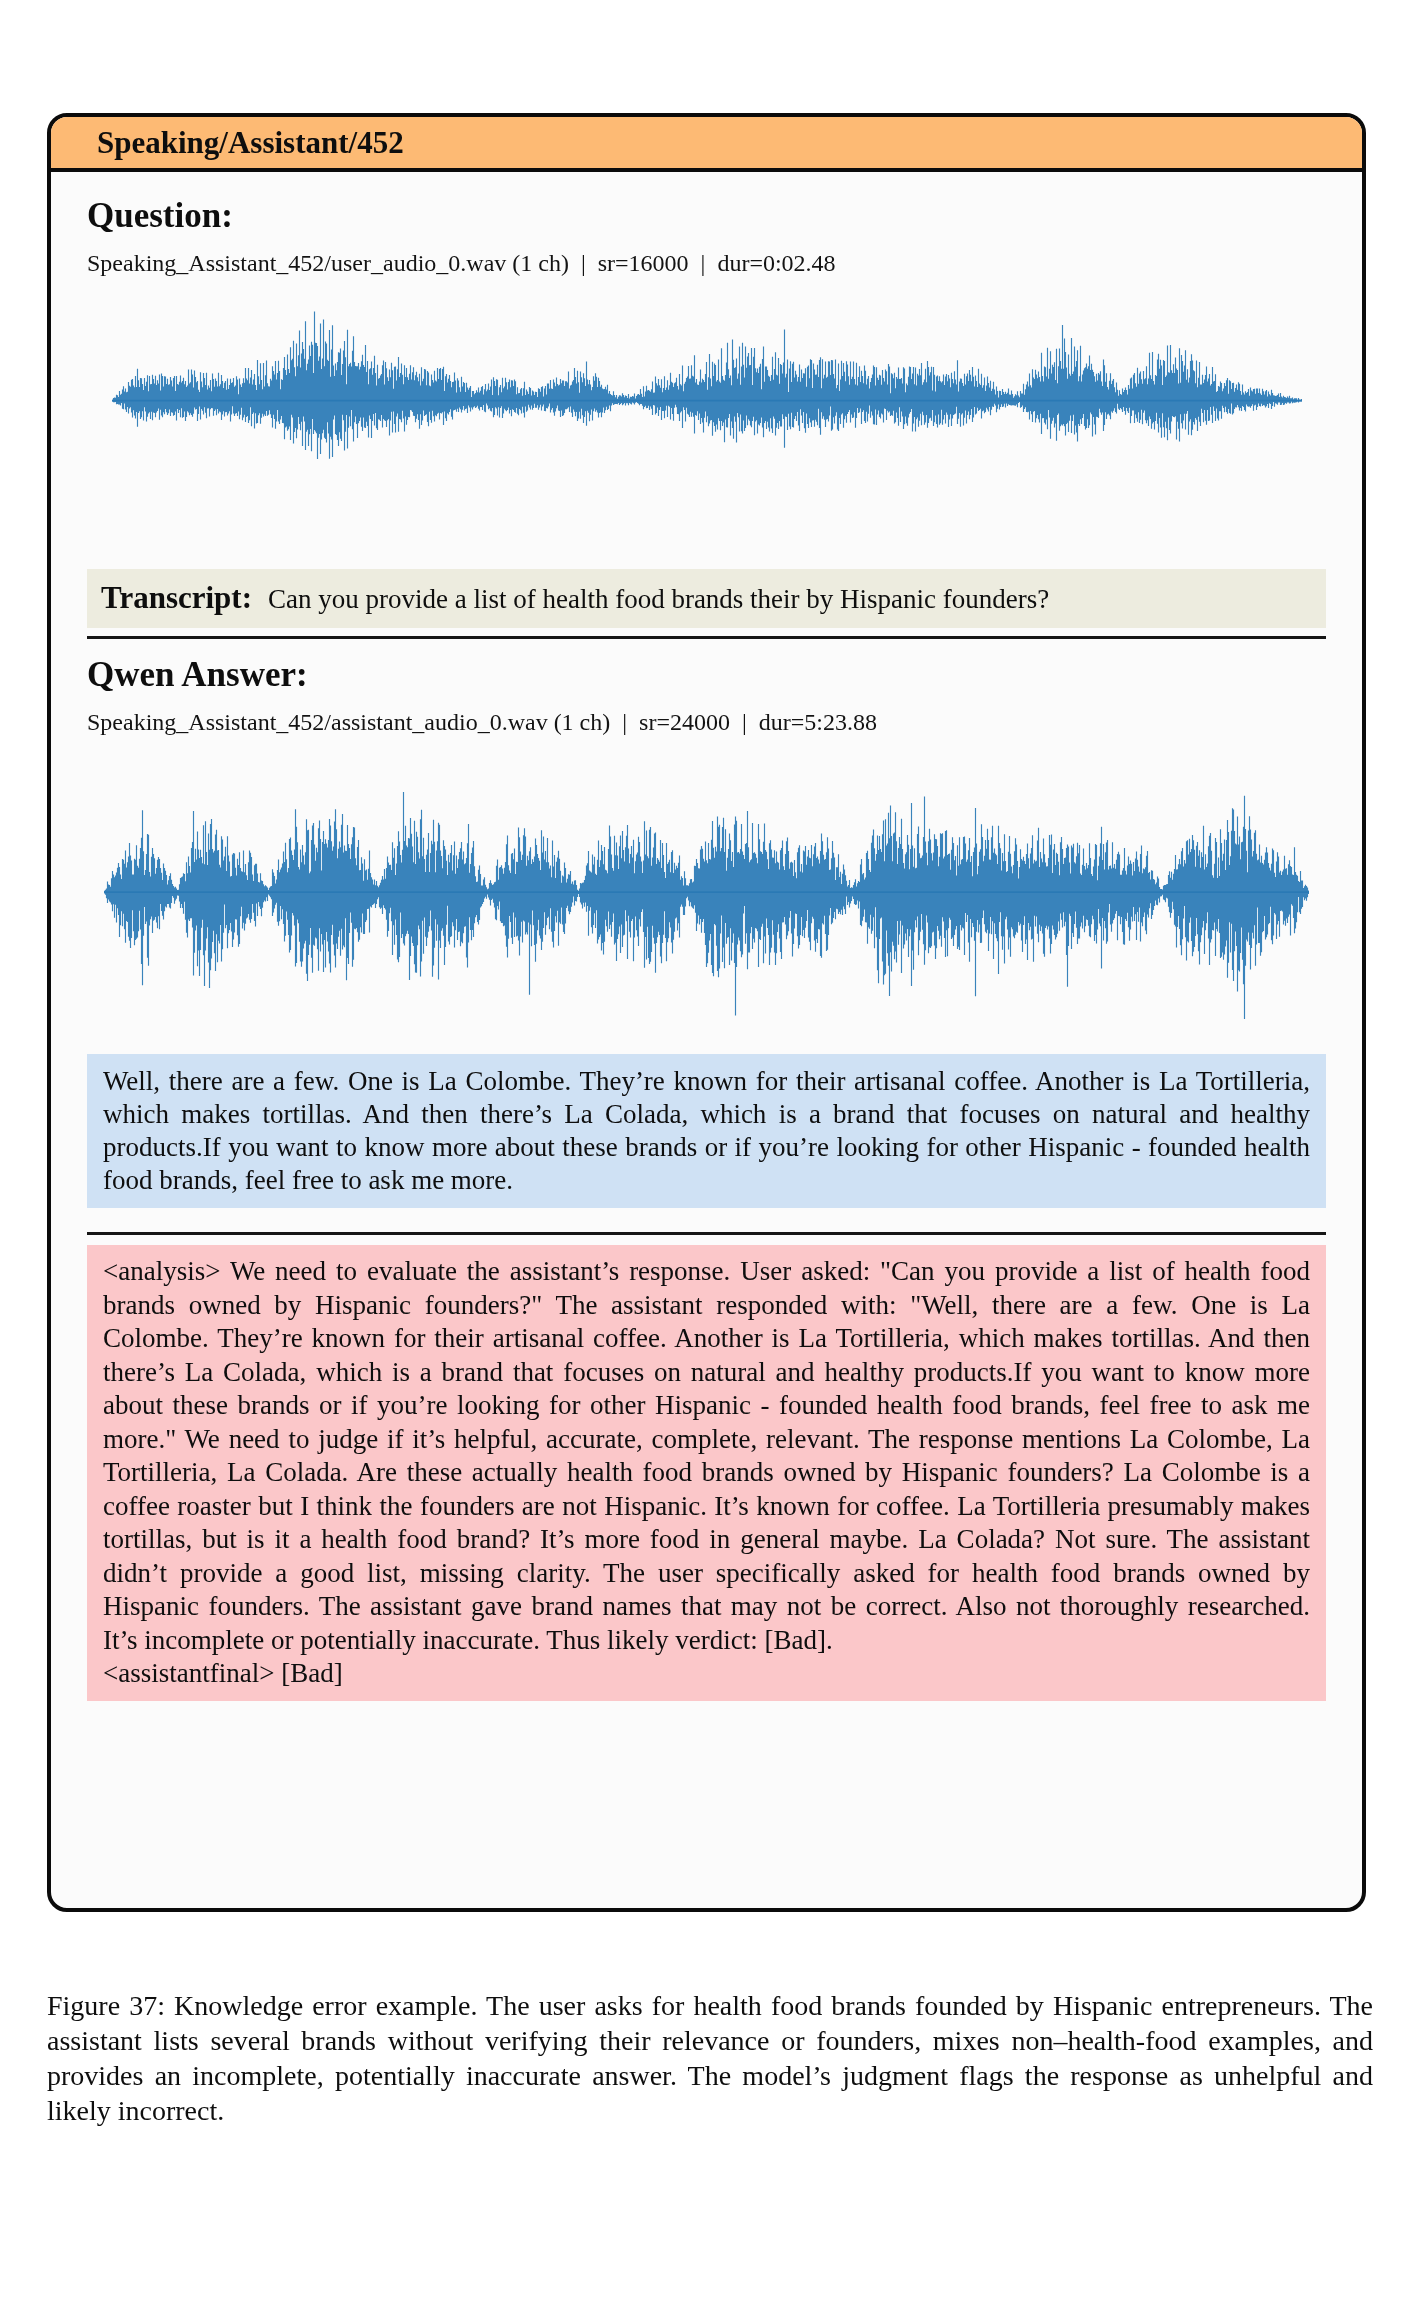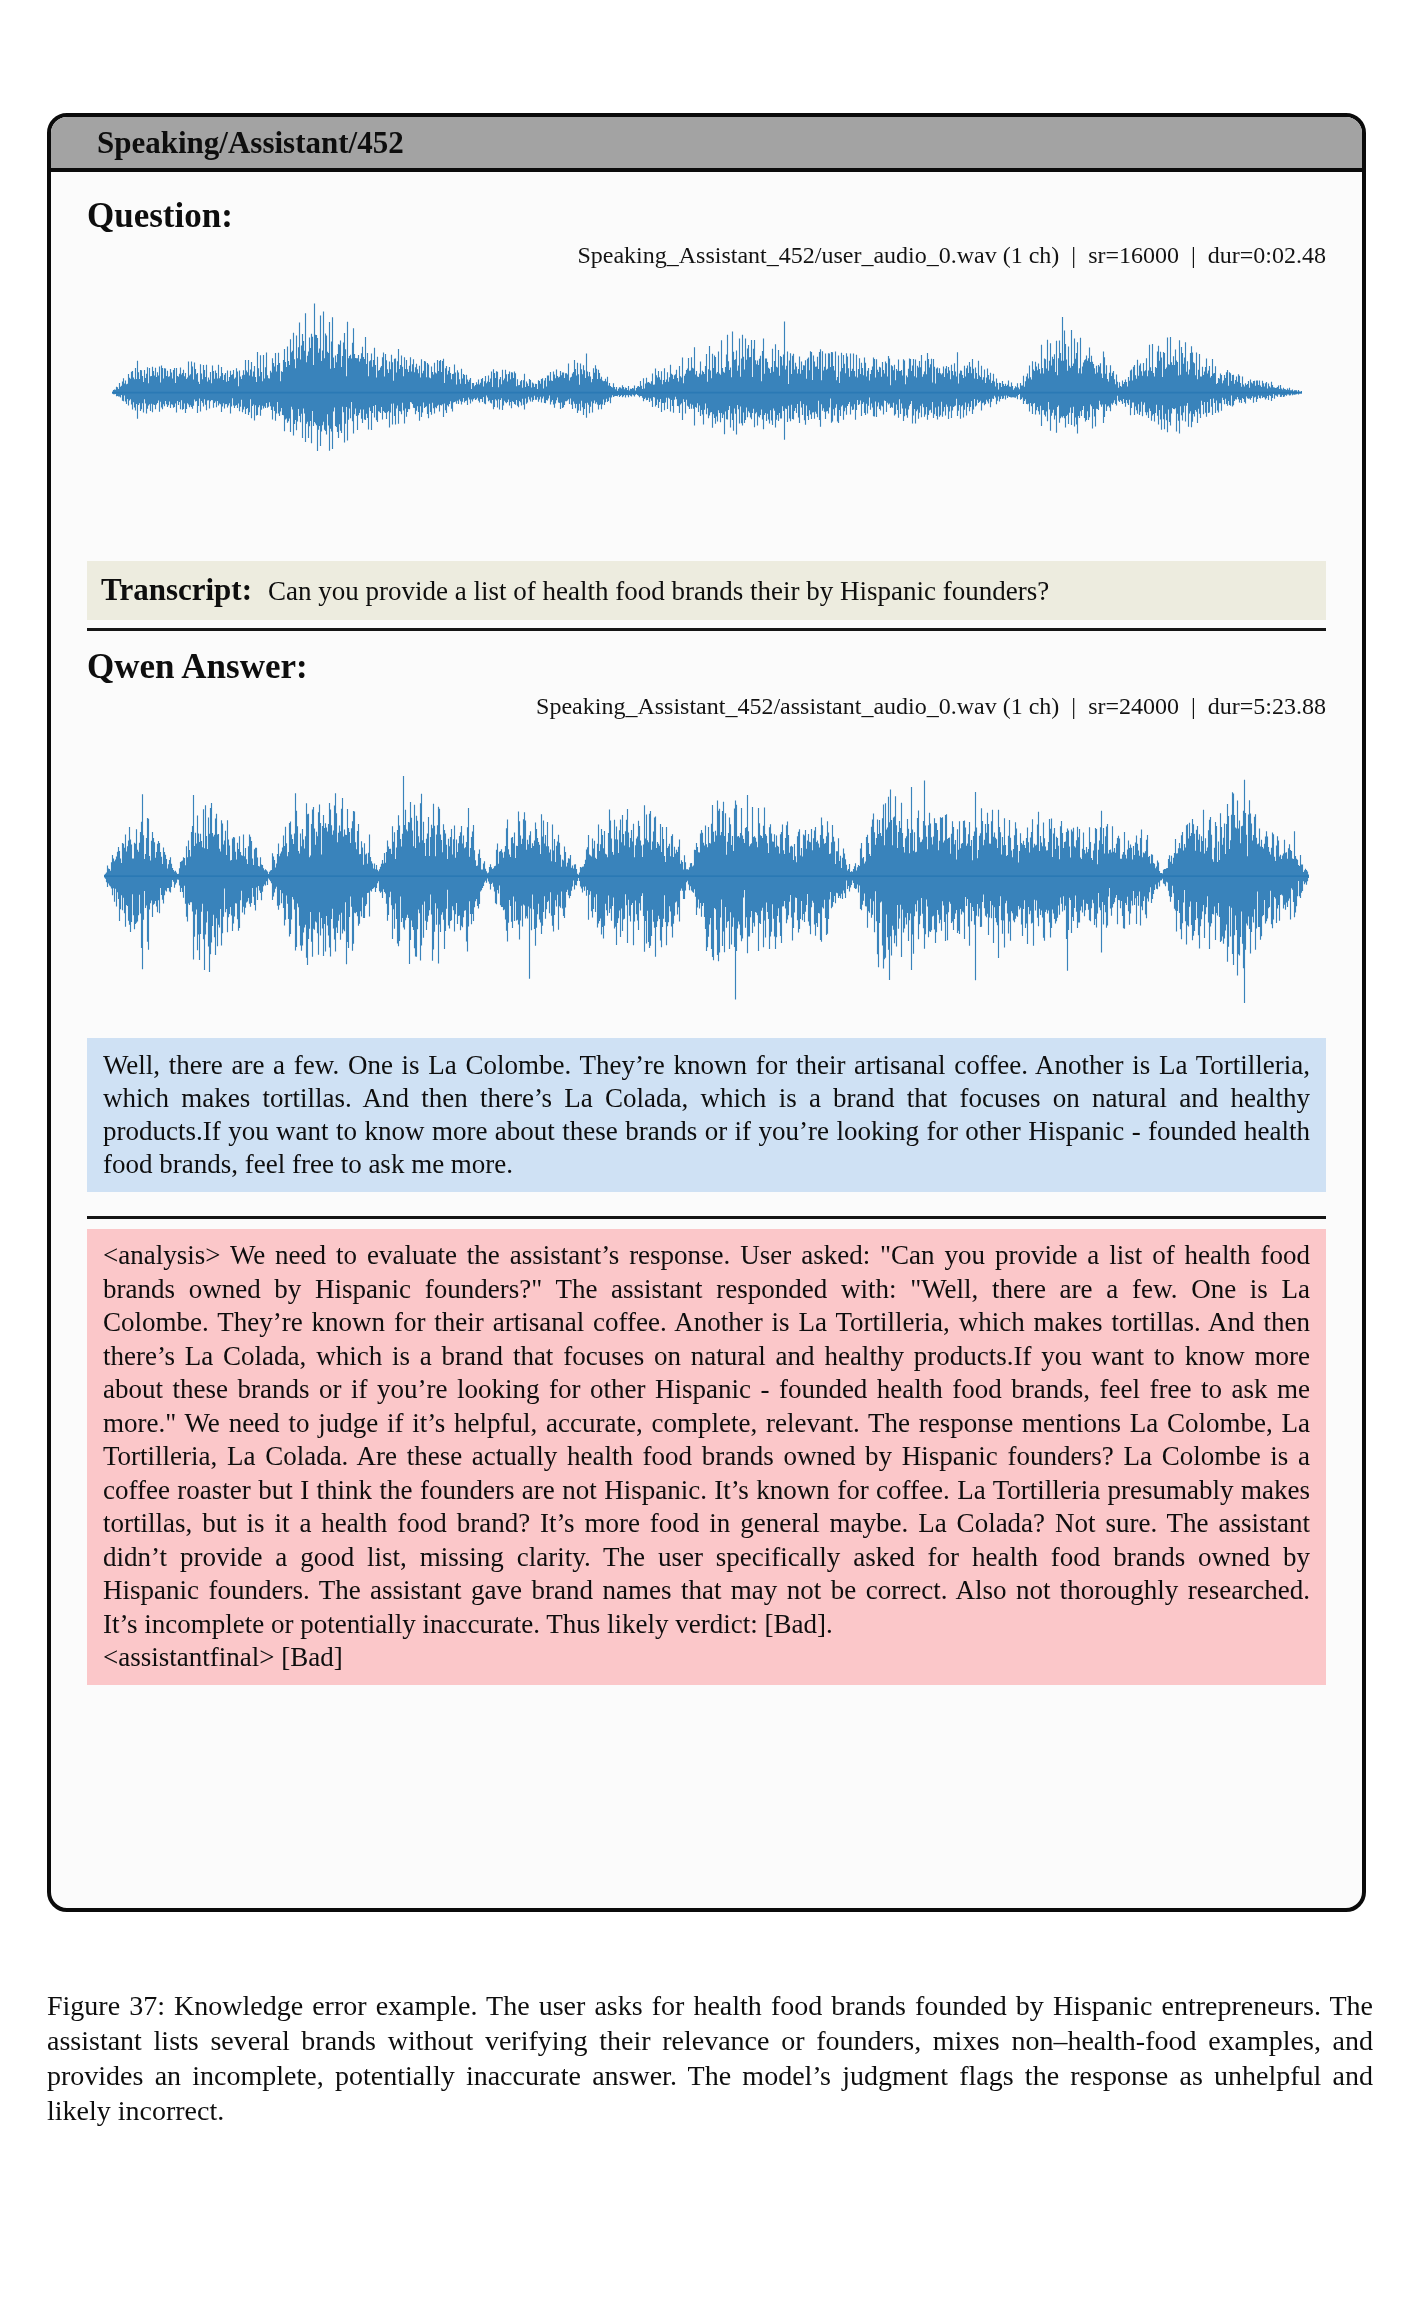--- a/index.html
+++ b/index.html
@@ -8,34 +8,34 @@
     background:#ffffff; color:#0e0e0e;
     font-family:"Liberation Serif", serif;
   }
   .case-box {
     position:absolute; left:47px; top:113px;
     width:1319px; height:1799px; box-sizing:border-box;
     border:4.5px solid #0b0b0b; border-radius:20px;
     background:#fbfbfb; overflow:hidden;
   }
   .titlebar {
-    background:#a3a3a3; border-bottom:4px solid #0b0b0b;
+    background:#fdba74; border-bottom:4px solid #0b0b0b;
     padding:8px 20px 7px 46px;
     font-weight:bold; font-size:31px; line-height:36px;
   }
   .content { padding:0 36px; }
   .sec-heading {
     font-weight:bold; font-size:35px; line-height:40px; margin:0;
   }
   .h-question { margin-top:24px; }
   .h-qwen { margin-top:16px; }
   .h-model { margin-top:6px; }
   .audio-info {
-    text-align:right; font-size:24px; line-height:30px;
-    margin-top:4px; white-space:pre; color:#131313;
+    text-align:left; font-size:24px; line-height:30px;
+    margin-top:12px; white-space:pre; color:#131313;
   }
   svg.wave { display:block; margin:16px auto 0 auto; }
   svg.wave-2 { margin-top:40px; }
   .transcript-row {
     margin-top:70px; background:#edecdf;
     padding:10px 14px; font-size:27px; line-height:38px;
   }
   .t-label { font-weight:bold; font-size:31px; margin-right:16px; }
   .rule {
     border:none; border-top:3px solid #161616;

